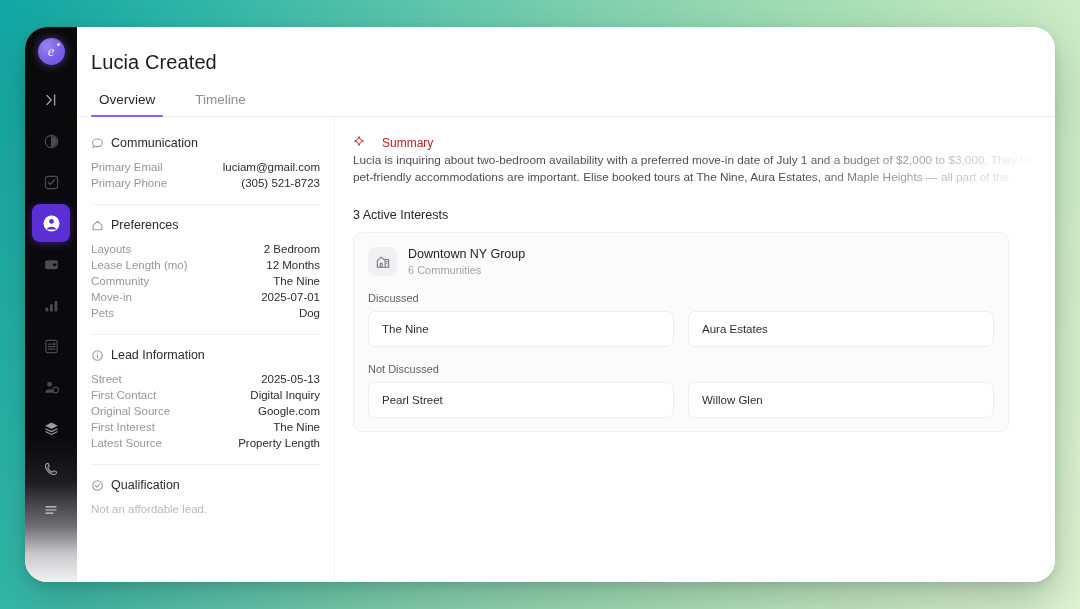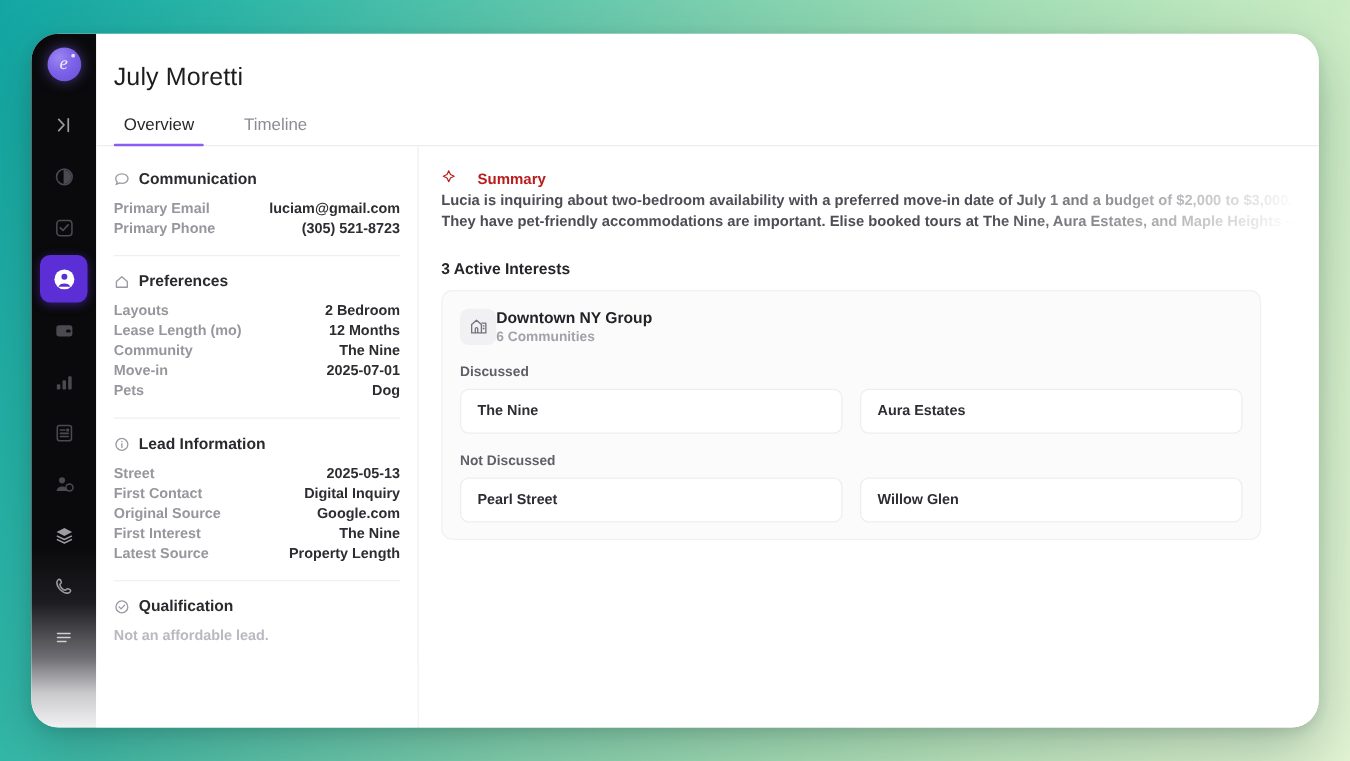--- a/index.html
+++ b/index.html
@@ -138,21 +138,21 @@
   .tab.active { color: #27272b; }
   .tab.active::after {
     content: "";
     position: absolute;
     left: 0; right: 0; bottom: -1px;
     height: 2px;
     background: #8b5cf6;
     border-radius: 2px;
   }
 
-  .body-cols { display: flex; height: calc(100% - 78px); font-weight: bold; }
+  .body-cols { display: flex; height: calc(100% - 78px); }
 
   
   .left-col {
     width: 258px;
     flex: 0 0 258px;
     padding: 19px 14px 0 14px;
     border-right: 1px solid #f0f0f2;
     position: relative;
   }
 
@@ -235,21 +235,21 @@
   }
 
   .interest-card {
     background: #fbfbfc;
     border: 1px solid #f1f1f3;
     border-radius: 9px;
     padding: 13px 14px;
     margin-right: 46px;
   }
 
-  .interest-head { display: flex; align-items: center; }
+  .interest-head { display: flex; align-items: flex-end; gap: 11px; }
   .interest-icon {
     width: 29px; height: 29px;
     border-radius: 7px;
     background: #f1f1f3;
     display: flex; align-items: center; justify-content: center;
     color: #74747c;
     flex: 0 0 29px;
   }
   .interest-name { font-size: 12.5px; color: #222227; line-height: 1.3; }
   .interest-sub  { font-size: 11px; color: #a2a2a9; margin-top: 2px; }
@@ -397,21 +397,21 @@
       <span>
         <svg width="16" height="16" viewBox="0 0 18 18" fill="none" stroke="currentColor" stroke-width="1.4" stroke-linecap="round">
           <path d="M3.4 5.4 H14.6 M3.4 9 H14.6 M3.4 12.6 H11"></path>
         </svg>
       </span>
     </div>
   </div>
 
   <div class="content">
 
-    <div class="page-title">July Moretti</div>
+    <div class="page-title">Lucia Created</div>
 
     <div class="tabs">
       <div class="tab active">Overview</div>
       <div class="tab">Timeline</div>
     </div>
 
     <div class="body-cols">
 
       <div class="left-col">
 

